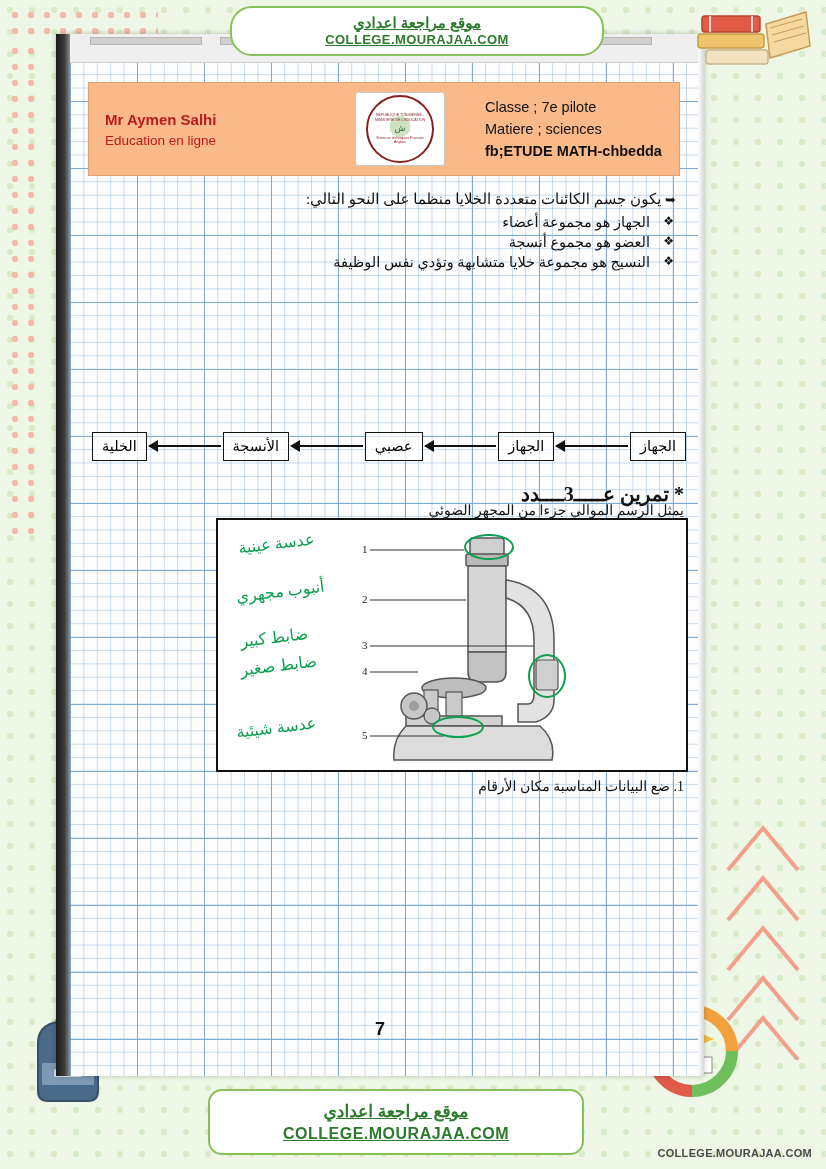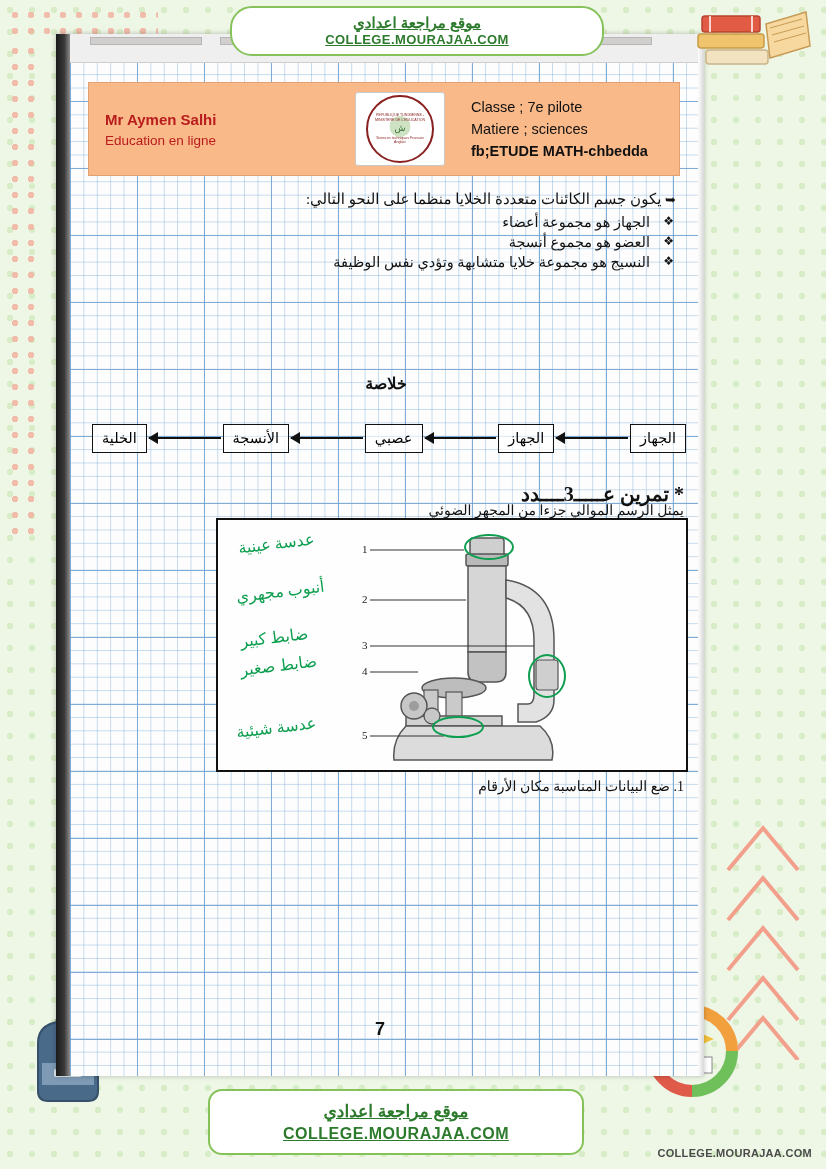--- a/index.html
+++ b/index.html
@@ -215,21 +215,21 @@
     position: relative;
     background:
       radial-gradient(circle at 50% 46%, #cfe3c4 0 22%, transparent 22.5%);
   }
   .logo-circle .ltop { font-size: 3.6px; padding: 0 4px; }
   .logo-circle .lmid { font-size: 9px; color: #2f6a2a; margin: 1px 0; }
   .logo-circle .lbot { font-size: 3.6px; padding: 0 4px; }
 
   .hdr-right {
     flex: 1;
-    padding-left: 26px;
+    padding-left: 40px;
     color: #111;
   }
   .hdr-right div { margin: 6px 0; font-size: 14.5px; }
   .hdr-fb { font-weight: bold; font-size: 14.5px; }
 
   
   .ar {
     direction: rtl;
     text-align: right;
     font-family: "Liberation Serif", "DejaVu Serif", serif;
@@ -262,21 +262,21 @@
     width: 580px;
     text-align: center;
     font-size: 16px;
     font-weight: bold;
     z-index: 2;
   }
 
   
   .flow {
     position: absolute;
-    left: 36px; top: 378px;
+    left: 36px; top: 386px;
     width: 594px; height: 52px;
     display: flex;
     align-items: center;
     justify-content: space-between;
     z-index: 2;
   }
   .flow-box {
     border: 1.5px solid #111;
     background: rgba(255,255,255,.75);
     padding: 5px 9px;
@@ -464,21 +464,20 @@
       <span style="font-size:13px">➥</span>
       <span>يكون جسم الكائنات متعددة الخلايا منظما على النحو التالي:</span>
     </div>
     <ul class="bullets">
       <li>الجهاز هو مجموعة أعضاء</li>
       <li>العضو هو مجموع أنسجة</li>
       <li>النسيج هو مجموعة خلايا متشابهة وتؤدي نفس الوظيفة</li>
     </ul>
   </div>
 
-  <div class="khulasa ar">خلاصة</div>
 
   <div class="flow">
     <div class="flow-box">الخلية</div>
     <div class="flow-arrow"></div>
     <div class="flow-box">الأنسجة</div>
     <div class="flow-arrow"></div>
     <div class="flow-box">عصبي</div>
     <div class="flow-arrow"></div>
     <div class="flow-box">الجهاز</div>
     <div class="flow-arrow"></div>

